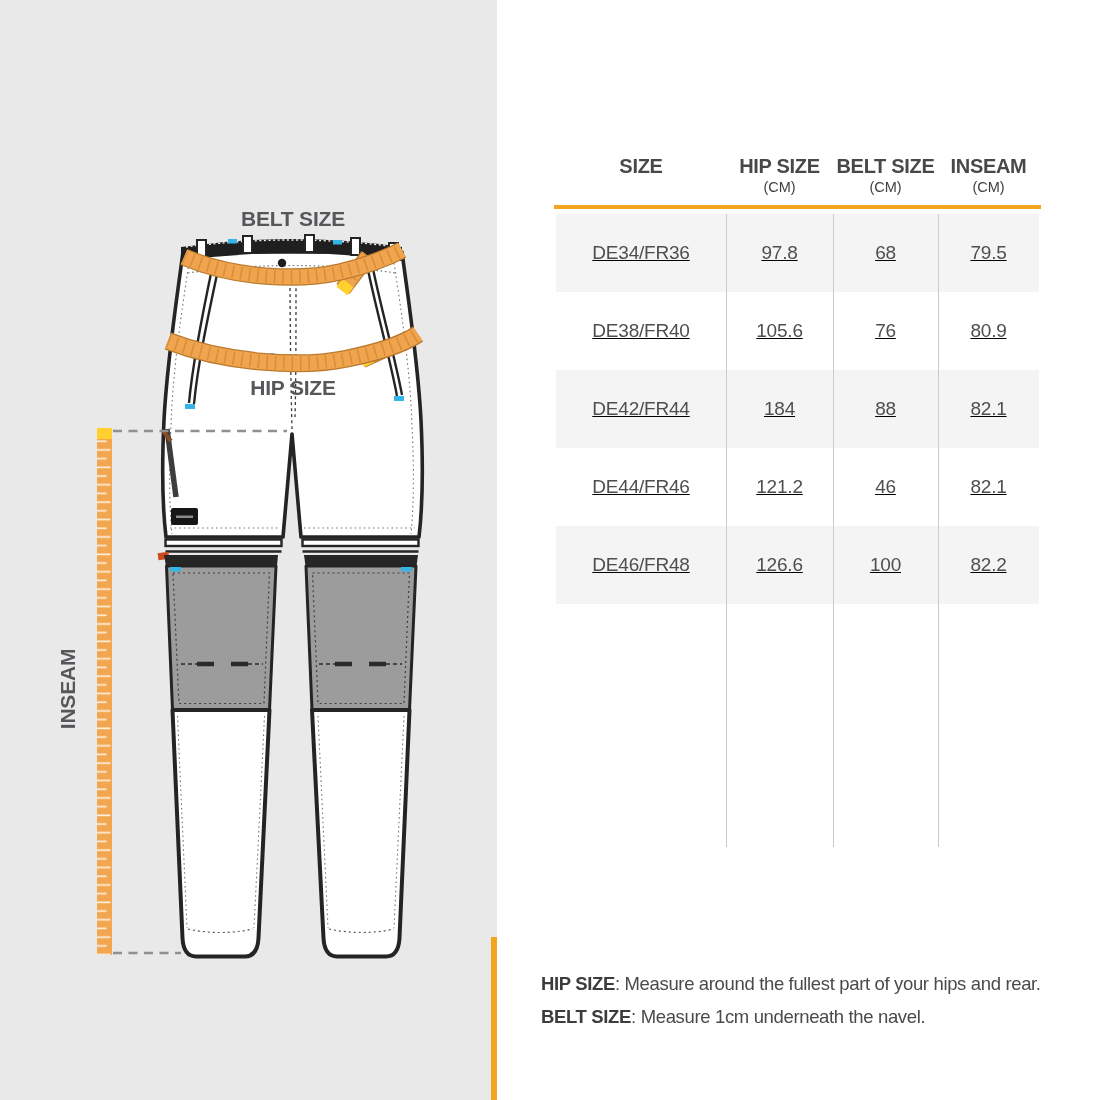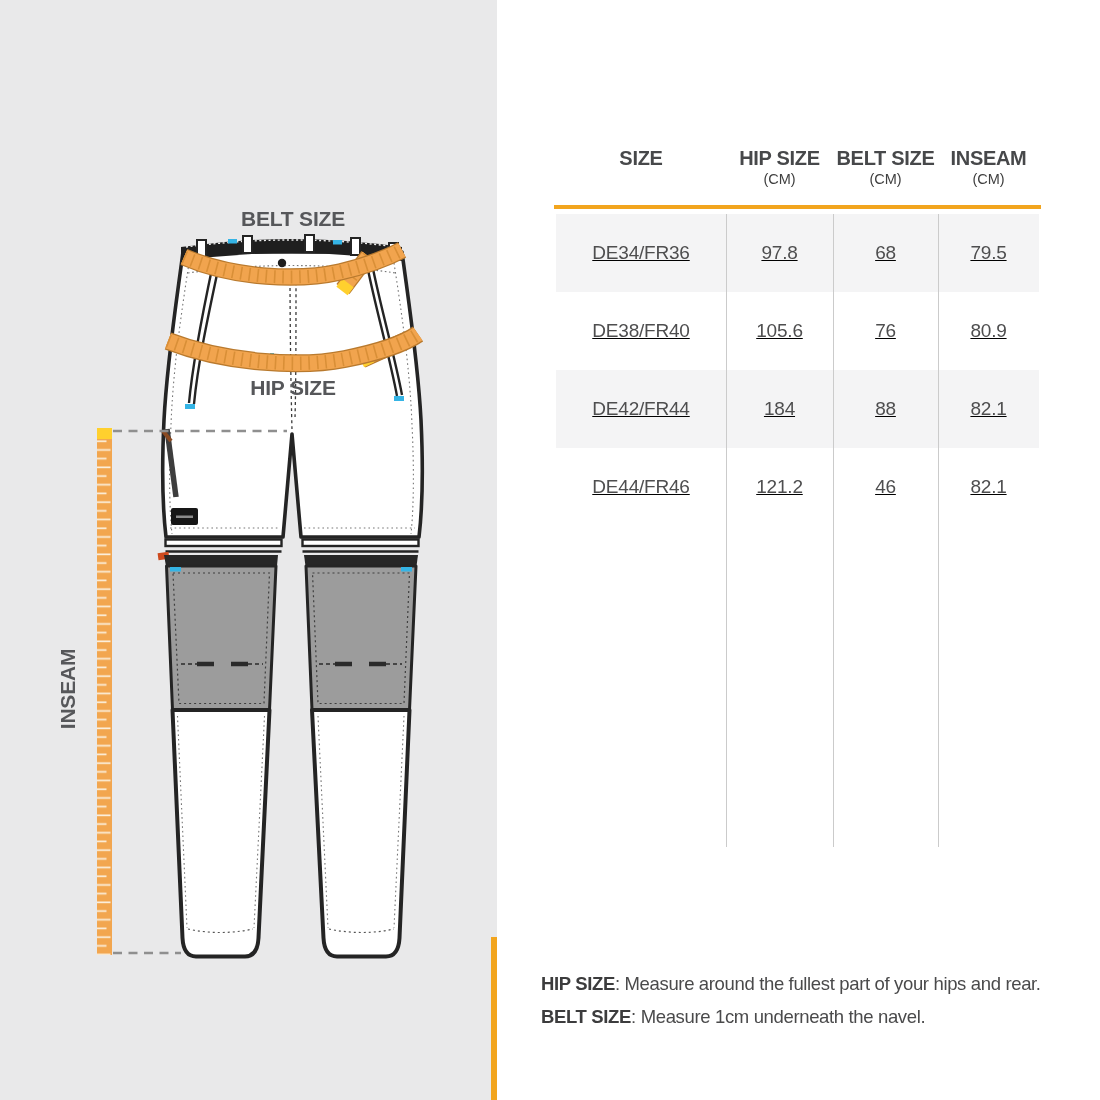--- a/index.html
+++ b/index.html
@@ -9,21 +9,21 @@
   #panel{position:absolute;left:0;top:0;width:497px;height:1100px;background:#E9E9EA;}
   .ill-label{position:absolute;font-weight:700;font-size:21px;letter-spacing:-0.2px;
              color:#56575A;text-align:center;width:200px;}
   #belt-label{left:193px;top:207px;}
   #hip-label{left:193px;top:376px;}
   #inseam-label{left:-12px;top:677px;width:160px;transform:rotate(-90deg);}
   
   #accent-bar{position:absolute;left:491px;top:937px;width:6px;height:163px;background:#F2A51E;}
   
   #size-table{position:absolute;left:556px;top:146px;width:483px;}
-  .thead{display:grid;grid-template-columns:170px 107px 105px 101px;}
+  .thead{display:grid;grid-template-columns:170px 107px 105px 101px;margin-top:8px;}
   .th{text-align:center;}
   .th .label{display:block;font-weight:700;font-size:20px;line-height:24px;
              letter-spacing:-0.3px;color:#47484A;}
   .th .unit{display:block;font-weight:400;font-size:14.5px;line-height:18px;color:#404040;}
   #head-rule{position:absolute;left:-2px;top:59px;width:487px;height:4px;background:#F2A51E;}
   .tbody{position:absolute;left:0;top:68px;width:483px;}
   .tr{display:grid;grid-template-columns:170px 107px 105px 101px;height:78px;align-items:center;text-decoration:underline;}
   .tr:nth-child(odd){background:#F4F4F5;}
   .td{text-align:center;font-size:19px;color:#4E4E4F;letter-spacing:-0.2px;}
   .sep{position:absolute;top:68px;width:1px;height:633px;background:#CBCBCB;}
@@ -201,20 +201,26 @@
         <div class="td">184</div>
         <div class="td">88</div>
         <div class="td">82.1</div>
       </div>
       <div class="tr">
         <div class="td">DE44/FR46</div>
         <div class="td">121.2</div>
         <div class="td">46</div>
         <div class="td">82.1</div>
       </div>
+      <div class="tr">
+        <div class="td">DE46/FR48</div>
+        <div class="td">126.6</div>
+        <div class="td">100</div>
+        <div class="td">82.2</div>
+      </div>
     </div>
     <div class="sep" id="sep-1"></div>
     <div class="sep" id="sep-2"></div>
     <div class="sep" id="sep-3"></div>
   </div>
 
   <div id="notes">
     <div class="note"><b>HIP SIZE</b><span>: Measure around the fullest part of your hips and rear.</span></div>
     <div class="note"><b>BELT SIZE</b><span>: Measure 1cm underneath the navel.</span></div>
   </div>

